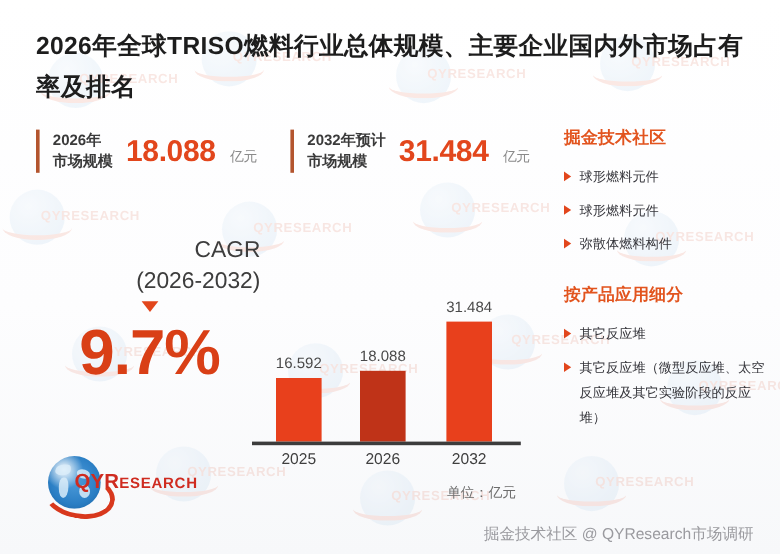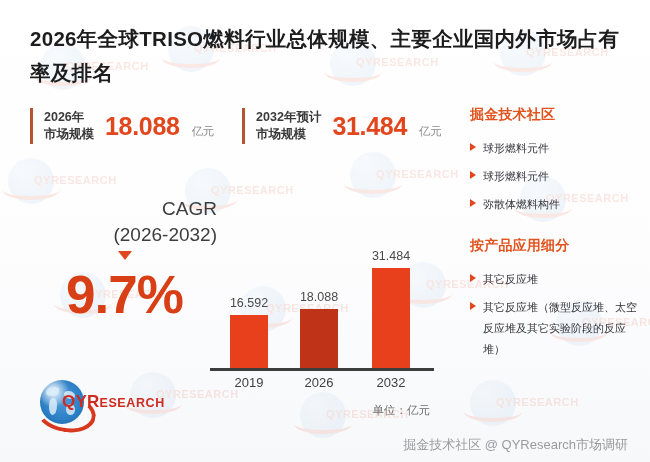--- a/index.html
+++ b/index.html
@@ -410,21 +410,21 @@
         <div class="bar-val">18.088</div>
         <div class="bar alt" style="height:59px;"></div>
       </div>
       <div class="bar-slot" style="left:150px;">
         <div class="bar-val">31.484</div>
         <div class="bar" style="height:100px;"></div>
       </div>
     </div>
     <div class="axis-line"></div>
     <div class="xlabels">
-      <div class="xlabel" style="left:4px;">2019</div>
+      <div class="xlabel" style="left:4px;">2025</div>
       <div class="xlabel" style="left:74px;">2026</div>
       <div class="xlabel" style="left:146px;">2032</div>
     </div>
     <div class="unit-note">单位：亿元</div>
   </div>
 
   <div class="panel">
     <div class="panel-sec">
       <div class="panel-title">掘金技术社区</div>
       <div class="panel-item">

